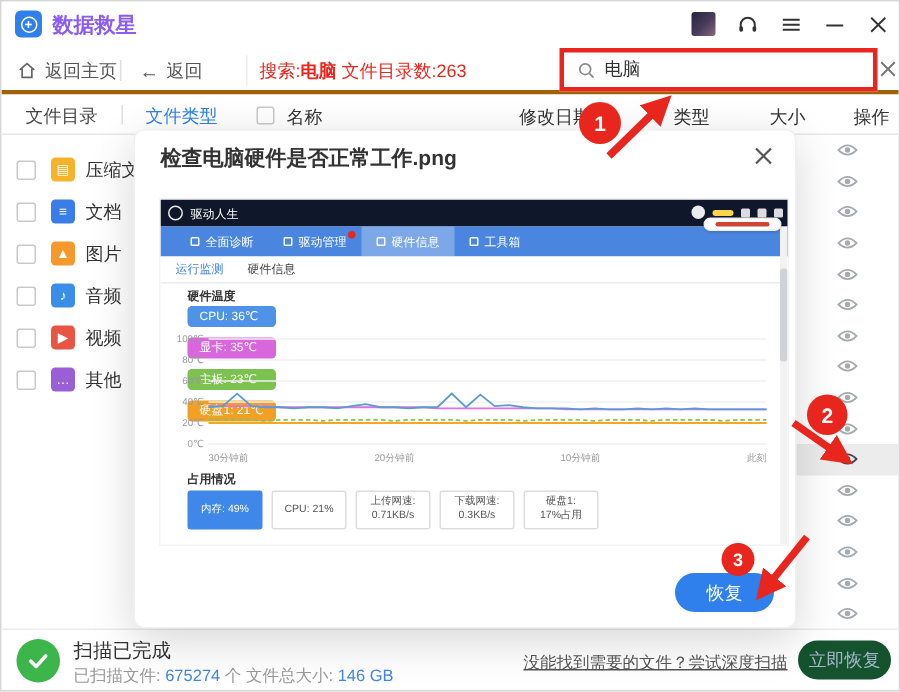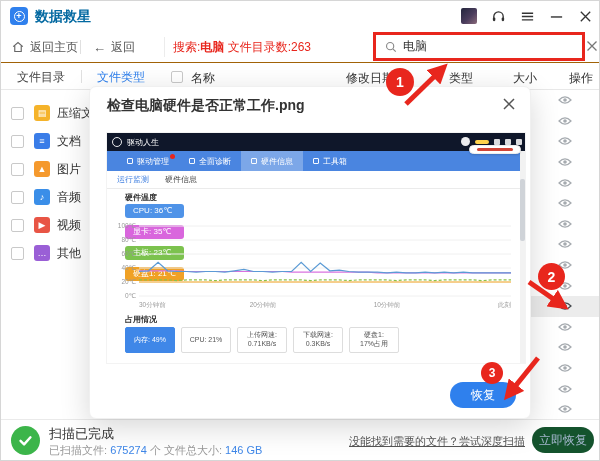--- a/index.html
+++ b/index.html
@@ -3,27 +3,27 @@
 <meta charset="utf-8">
 <style>
   * { margin:0; padding:0; box-sizing:border-box; }
   body { font-family:"Liberation Sans","DejaVu Sans",sans-serif; background:#fff; }
   .window { position:relative; width:600px; height:461px; background:#fff; border:1px solid #d6d6d6; overflow:hidden; }
 
   
   .titlebar { position:absolute; left:0; top:0; width:600px; height:30px; background:#fff; }
   .app-icon { position:absolute; left:9px; top:6px; width:18px; height:18px; border-radius:4px; background:#2f80ed; color:#fff; display:flex; align-items:center; justify-content:center; }
   .app-icon i { width:11px; height:11px; border:1.3px solid #fff; border-radius:50%; font-style:normal; font-size:9px; line-height:8px; text-align:center; font-weight:bold; }
-  .app-title { position:absolute; left:34px; top:7px; font-size:14px; color:#0369a1; font-weight:600; }
+  .app-title { position:absolute; left:34px; top:7px; font-size:14px; color:#8b5cf6; font-weight:600; }
   .tb-right { position:absolute; right:8px; top:0; height:30px; display:flex; align-items:center; gap:13px; }
   .avatar { width:16px; height:16px; border-radius:2px; background:linear-gradient(135deg,#23263d 0%,#4a3c5c 55%,#8a6a7a 100%); }
   .tb-ic { width:16px; height:16px; display:flex; align-items:center; justify-content:center; cursor:pointer; }
 
   
-  .toolbar { position:absolute; left:0; top:30px; width:600px; height:32px; background:#fff; border-bottom:1px solid #a16207;text-align:right; }
+  .toolbar { position:absolute; left:0; top:30px; width:600px; height:32px; background:#fff; border-bottom:3px solid #a16207;text-align:right; }
   .tool-item { position:absolute; top:0; height:32px; display:flex; align-items:center; gap:5px; font-size:12px; color:#555; cursor:pointer; }
   .t-home { left:10px; } .t-back { left:92px; }
   .back-arrow { font-size:13px; color:#555; }
   .v-div { position:absolute; left:79px; top:9px; width:1px; height:14px; background:#e0e0e0; }
   .v-div2 { position:absolute; left:163px; top:6px; width:1px; height:20px; background:#ececec; }
   .search-summary { position:absolute; left:172px; top:0; height:32px; display:flex; align-items:center; font-size:12px; color:#e8261d; white-space:pre; }
   .search-summary b { font-weight:700; }
   .search-input { position:absolute; left:372px; top:1px; width:212px; height:29px; border:3px solid #e8261d; background:#fff; display:flex; align-items:center; gap:6px; padding-left:9px; font-size:12px; color:#333; }
   .clear-icon { position:absolute; left:584px; top:8px; width:14px; height:14px; cursor:pointer; }
 
@@ -354,26 +354,26 @@
           <span class="mini"></span>
           <span class="mini"></span>
         </span>
       </div>
       <div class="ss-pill">
           <i></i>
         </div>
       <div class="ss-nav" id="ssnav">
           <div class="ss-tab">
             <div class="tic"></div>
+            <span>全面诊断</span>
+          </div>
+          <div class="ss-tab">
+            <div class="tic"></div>
             <span>驱动管理</span>
             <div class="badge"></div>
-          </div>
-          <div class="ss-tab">
-            <div class="tic"></div>
-            <span>全面诊断</span>
           </div>
           <div class="ss-tab active">
             <div class="tic"></div>
             <span>硬件信息</span>
           </div>
           <div class="ss-tab">
             <div class="tic"></div>
             <span>工具箱</span>
           </div>
         </div>

